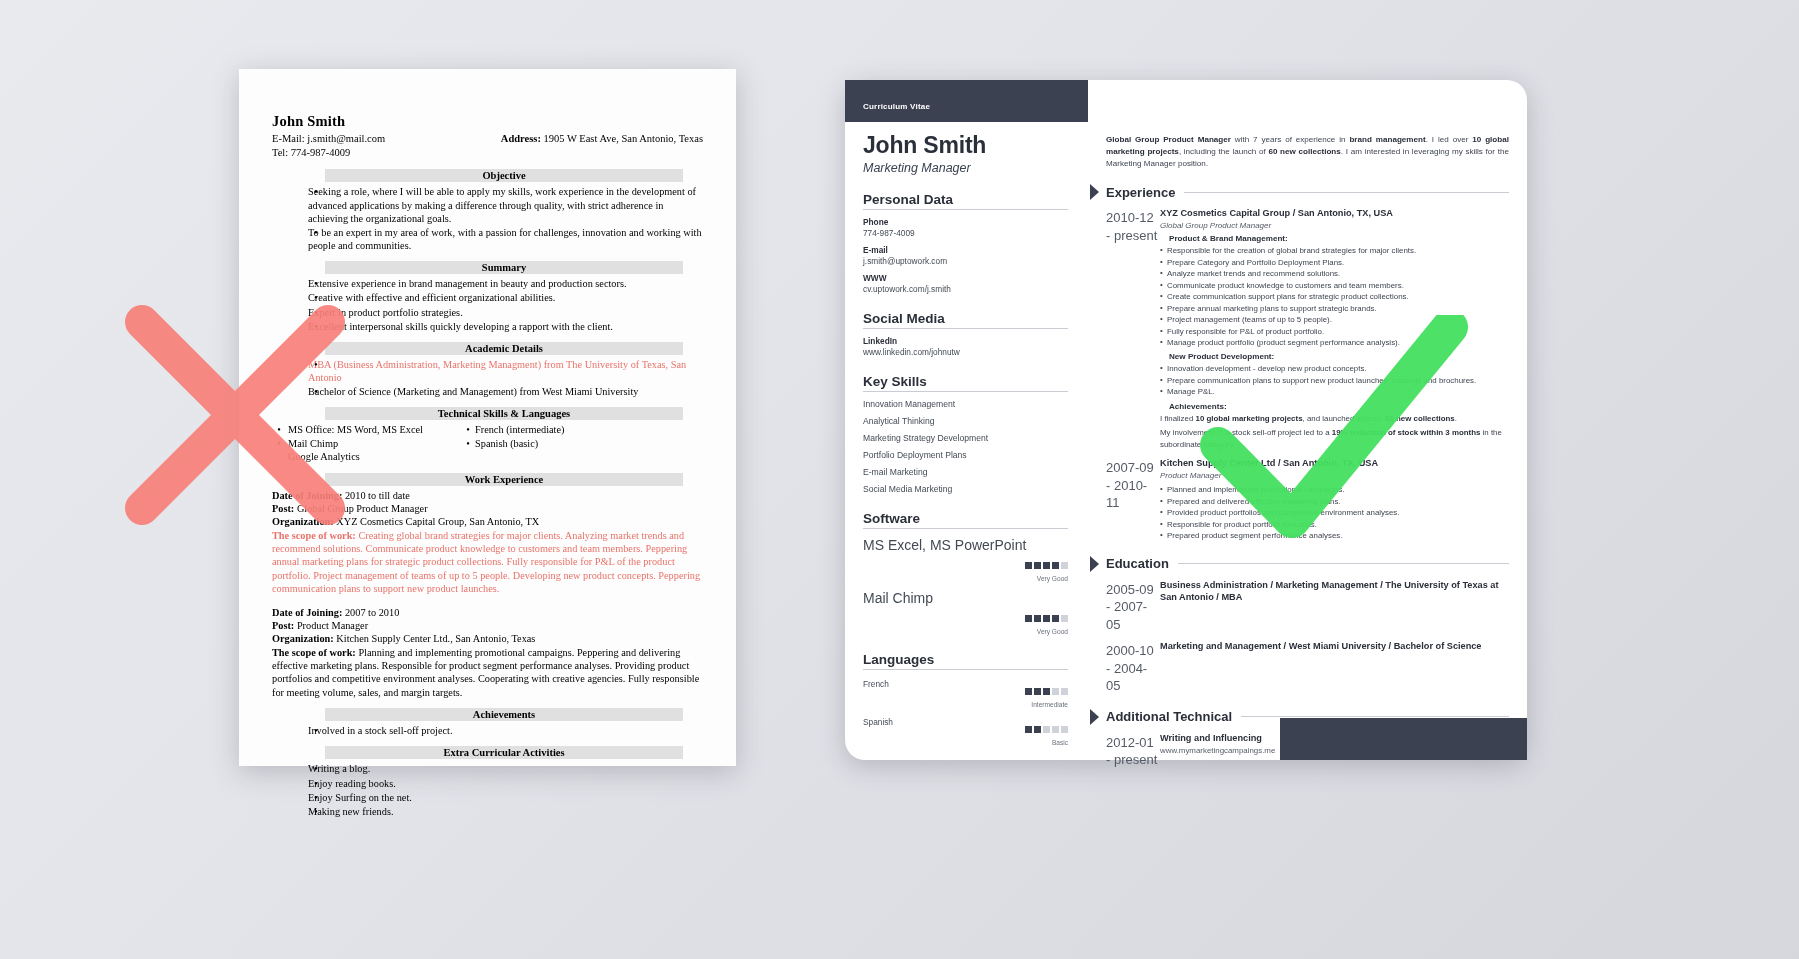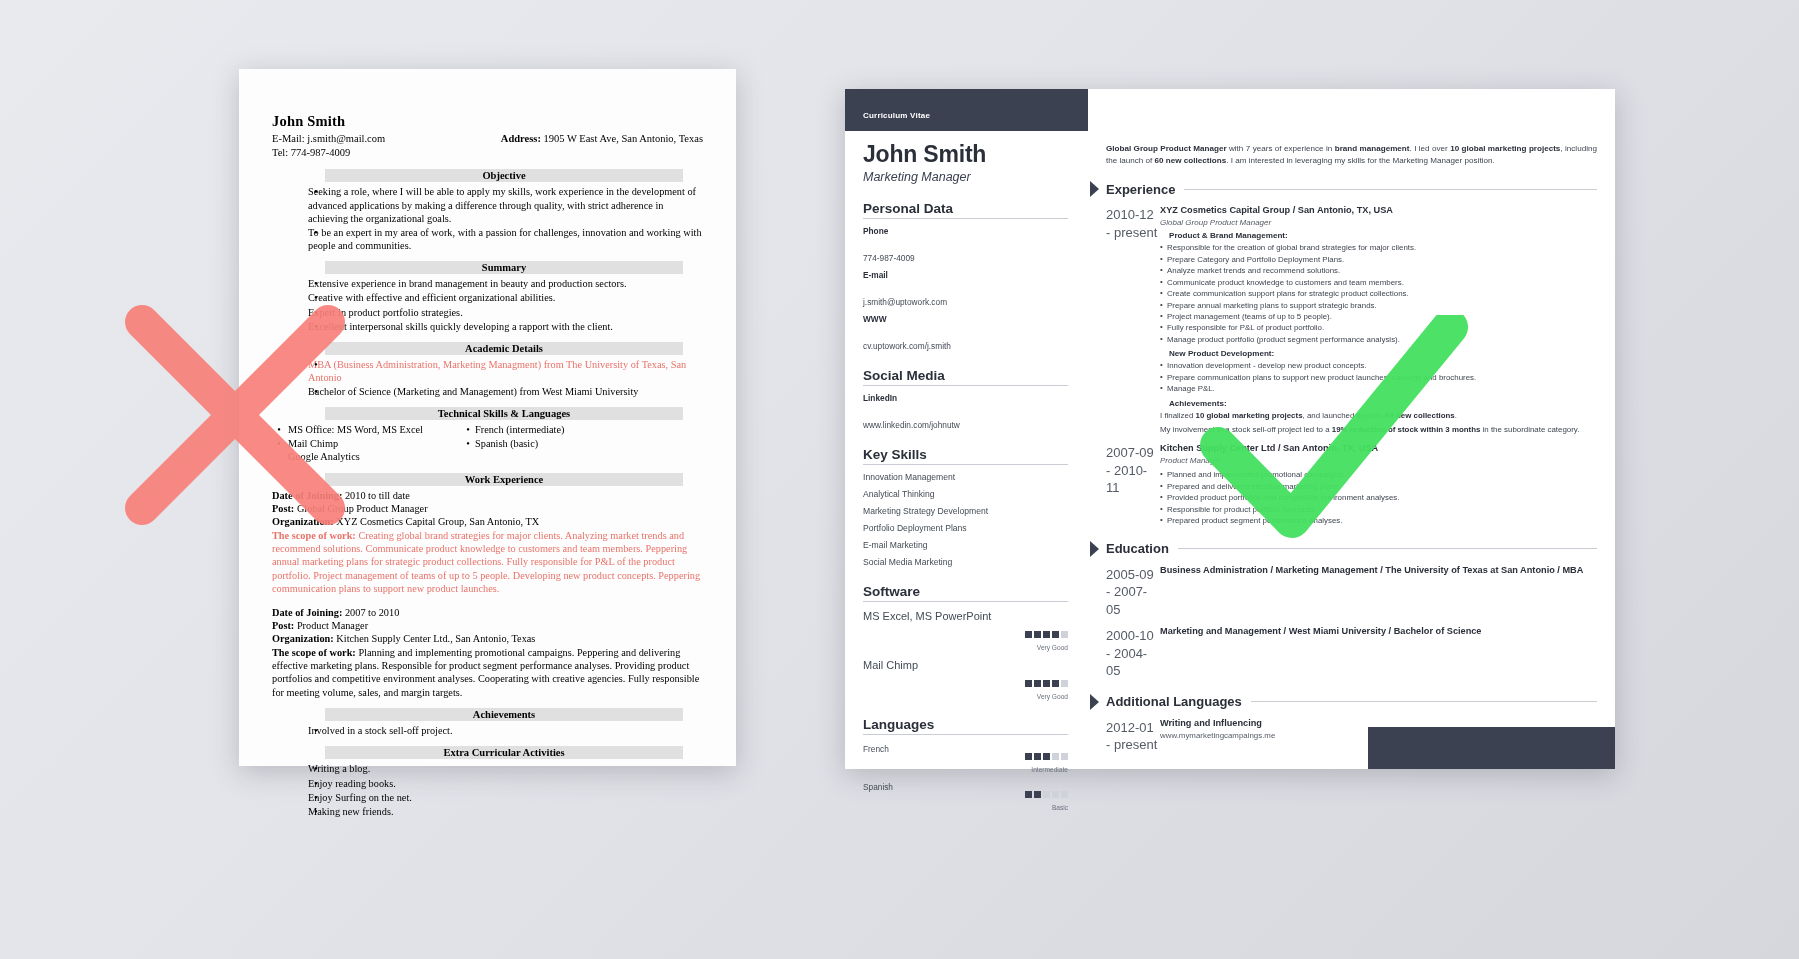--- a/index.html
+++ b/index.html
@@ -67,26 +67,27 @@
   }
   .l-skills-table td { vertical-align: top; padding: 0; line-height: 1.3; }
   .l-skills-table td.b { width: 14px; text-align: center; }
   .l-skills-table td.c1 { width: 175px; padding-left: 2px; }
   .l-exp-block { margin-top: 2px; }
   .l-gap { height: 8px; }
 
   
   .doc-right {
     position: absolute;
-    left: 845px; top: 89px;
-    width: 770px; height: 680px;
+    left: 845px; top: 80px;
+    width: 682px; height: 680px;
     background: #ffffff;
     box-shadow: 0 6px 26px rgba(60,60,70,.25);
     font-family: "Liberation Sans", sans-serif;
     color: #2d2f36;
+    border-radius: 20px;
   }
   .r-topbar {
     position: absolute; left: 0; top: 0;
     width: 243px; height: 42px;
     background: #3b4151;
   }
   .r-topbar-label {
     color: #fff; font-size: 8px; font-weight: bold;
     position: absolute; left: 18px; top: 22px;
     letter-spacing: .2px;
@@ -104,23 +105,23 @@
   }
   .r-role {
     font-size: 12.5px; font-style: italic; color: #3b4151; margin-top: 2px;
   }
   .r-sec-title {
     font-size: 13.5px; font-weight: bold; color: #2b2f3a;
     margin: 17px 0 2px 0;
   }
   .r-sec-rule { height: 1px; background: #c9ccd3; margin-bottom: 6px; width: 100%; }
   .r-field-label { font-size: 8.3px; font-weight: bold; color: #2b2f3a; margin-top: 7px; }
-  .r-field-value { font-size: 8.3px; color: #444a55; margin-top: 17px; }
+  .r-field-value { font-size: 8.3px; color: #444a55; margin-top: 1px; }
   .r-skill-item { font-size: 8.6px; color: #444a55; margin: 7px 0; }
-  .r-sw-item { font-size: 11px; color: #444a55; margin-top: 8px; }
+  .r-sw-item { font-size: 14px; color: #444a55; margin-top: 8px; }
   .r-rate { text-align: right; margin-top: 3px; }
   .r-rate .sq {
     display: inline-block; width: 7px; height: 7px; margin-left: 2px;
     background: #3b4151; vertical-align: middle;
   }
   .r-rate .sq.off { background: #cfd2d8; }
   .r-rate .lbl { display: block; font-size: 6.6px; color: #6a707c; margin-top: 1px; }
   .r-lang-row { display: flex; justify-content: space-between; align-items: flex-start; margin-top: 9px; }
   .r-lang-name { font-size: 8.3px; color: #444a55; }
 
@@ -421,21 +422,21 @@
     </div>
     <div class="r-entry">
       <div class="r-date">2000-10 - 2004-05</div>
       <div class="r-entry-body">
         <div class="r-job-title">Marketing and Management / West Miami University / Bachelor of Science</div>
       </div>
     </div>
 
     <div class="r-head">
       <span class="arrow"></span>
-      <span class="htxt">Additional Languages</span>
+      <span class="htxt">Additional Technical</span>
       <span class="hrule"></span>
     </div>
     <div class="r-entry">
       <div class="r-date">2012-01 - present</div>
       <div class="r-entry-body">
         <div class="r-job-title">Writing and Influencing</div>
         <div class="r-link">www.mymarketingcampaings.me</div>
       </div>
     </div>
   </div>

